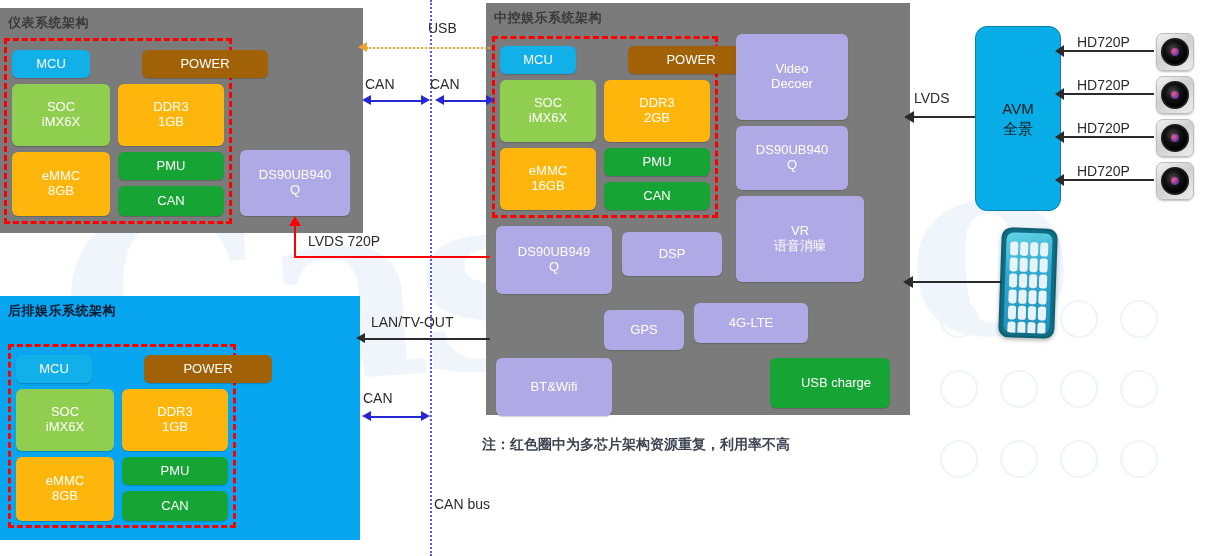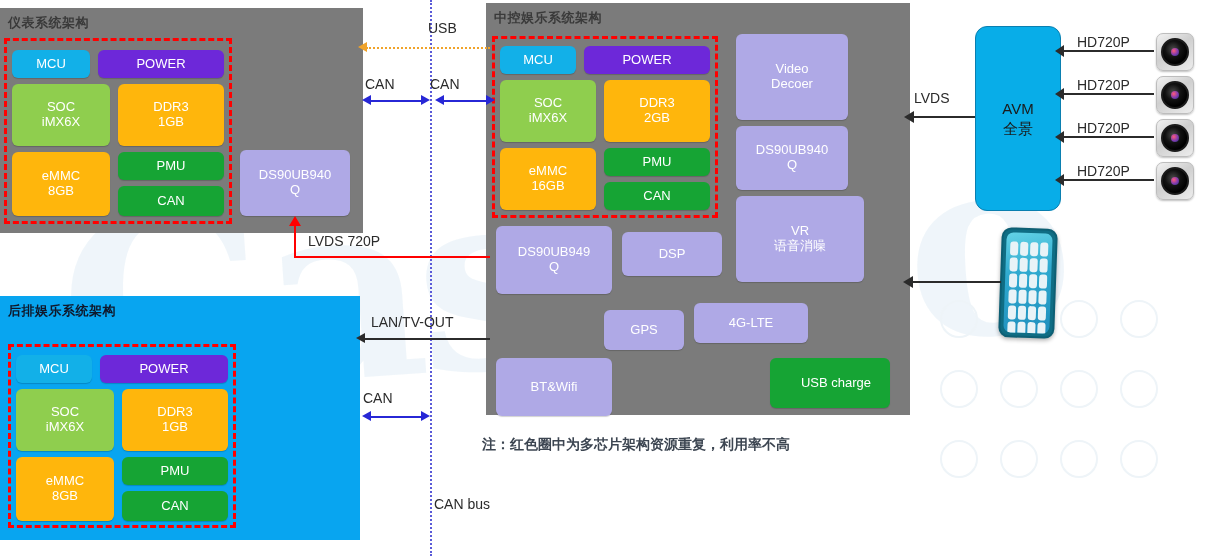--- a/index.html
+++ b/index.html
@@ -73,21 +73,21 @@
     justify-content:center;
     color:#ffffff;
     font-size:13px;
     line-height:1.15;
     text-align:center;
     box-sizing:border-box;
     box-shadow:0 1px 1px rgba(0,0,0,.18);
   }
   .blk span{display:block;}
   .c-mcu{background:#12b0e8;}
-  .c-power{background:#6d28d9;}
+  .c-power{background:#a16207;margin-left:44px;}
   .c-green{background:#16a434;}
   .c-soc{background:#8fce4e;}
   .c-orange{background:#ffb60c;}
   .c-purple{background:#afa9e6;}
   .c-usb{background:#16a434;}
 
   
   .avm{
     position:absolute;
     background:#08ade8;

